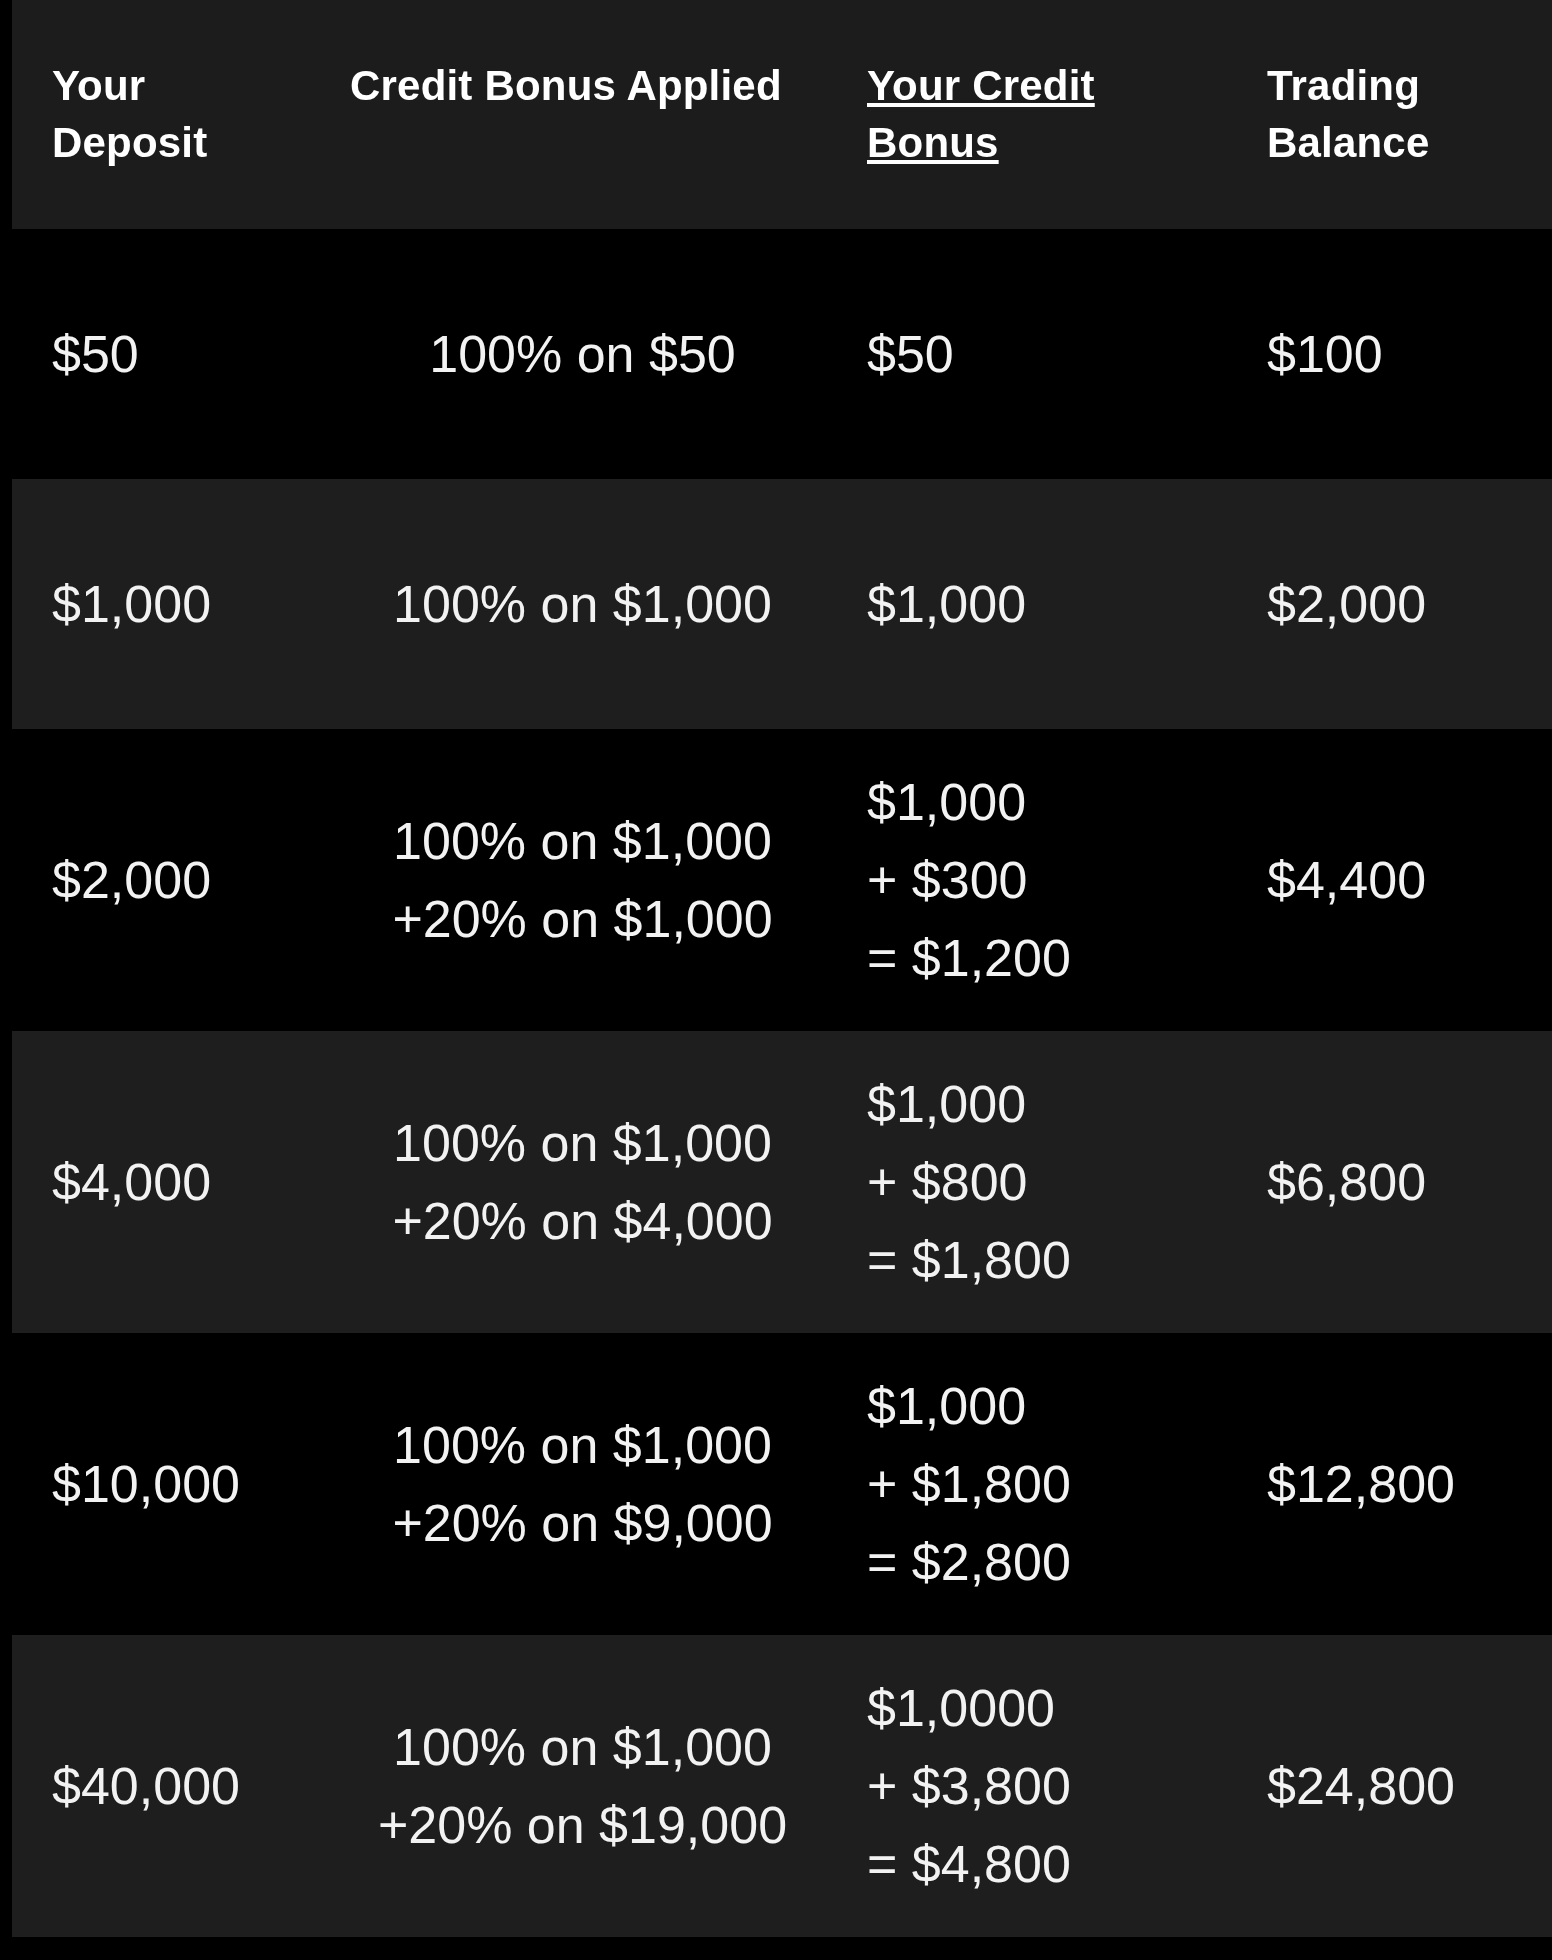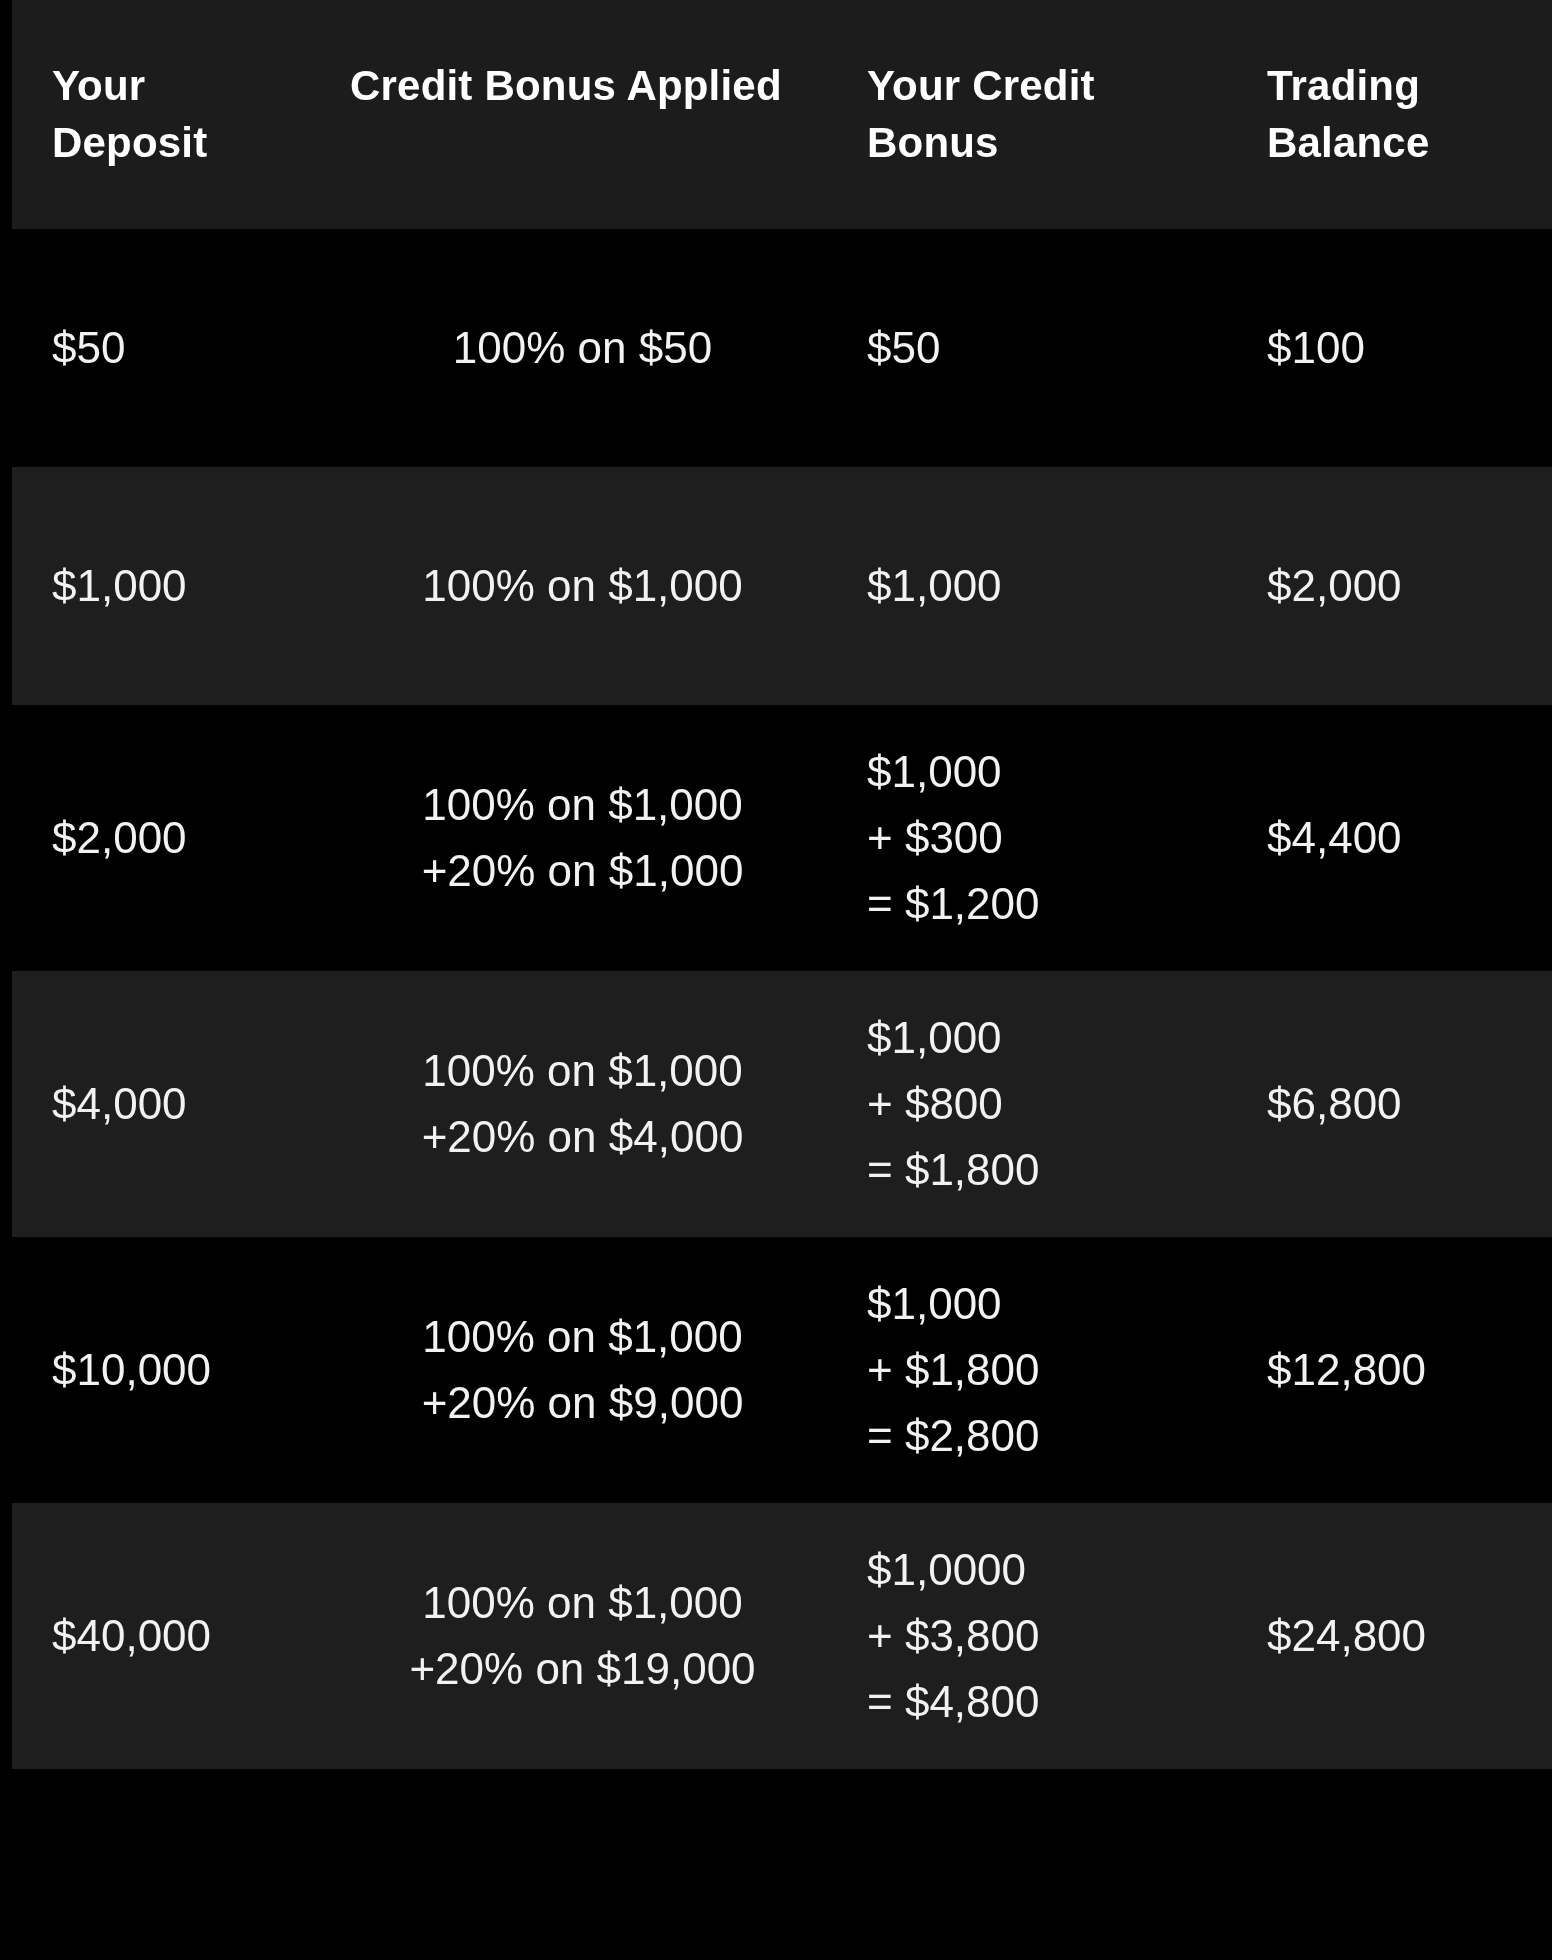--- a/index.html
+++ b/index.html
@@ -32,25 +32,25 @@
     text-align: left;
     vertical-align: top;
     font-size: 42px;
     font-weight: bold;
     line-height: 1.35;
     letter-spacing: 0.2px;
     padding: 58px 22px 58px 40px;
     color: #ffffff;
   }
   thead th.col1 { padding-left: 38px; }
-  thead th.col2 { padding-left: 30px; }
+  thead th.col2 { padding-left: 30px; text-decoration: underline; }
   thead th.col3 { padding-left: 30px; }
 
   tbody td {
-    font-size: 44px;
+    font-size: 52px;
     font-weight: 400;
     line-height: 1.5;
     color: #f2f2f2;
     vertical-align: middle;
     padding: 34px 22px 34px 40px;
     white-space: pre-line;
   }
   tbody td.col1 { padding-left: 38px; text-align: center; }
   tbody td.col2 { padding-left: 30px; }
   tbody td.col3 { padding-left: 30px; }

